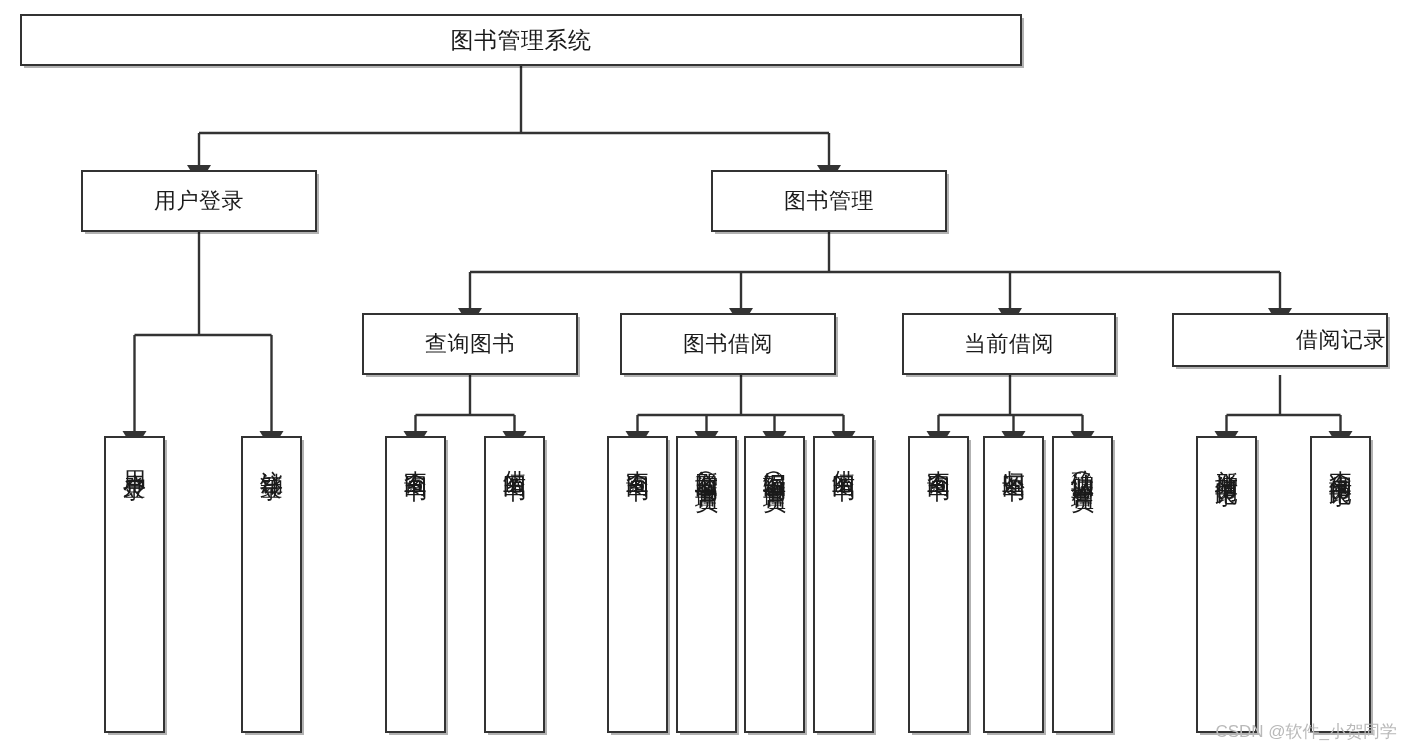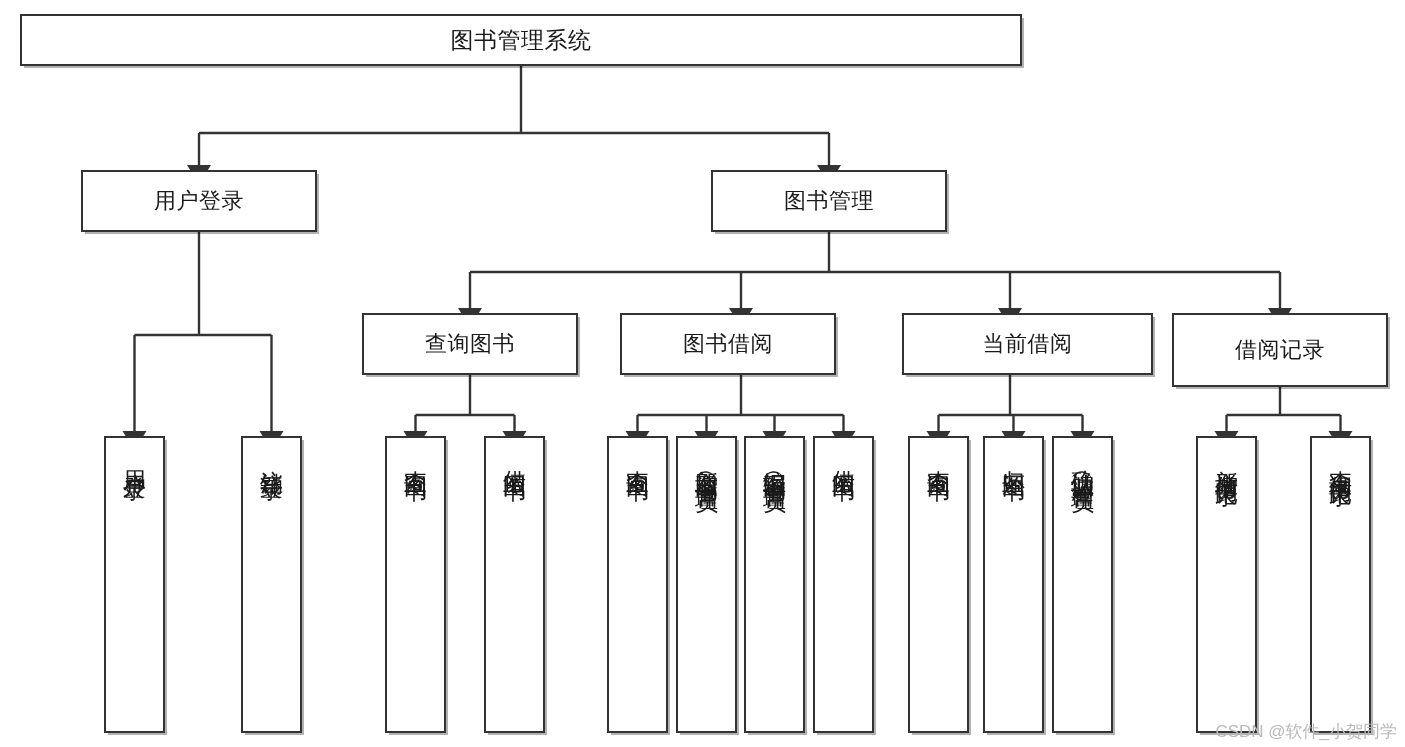--- a/index.html
+++ b/index.html
@@ -130,24 +130,24 @@
       </div>
       <div class="node h" style="left: 711px; top: 170px; width: 236px; height: 62px;">
         <span class="lbl">图书管理</span>
       </div>
       <div class="node h" style="left: 362px; top: 313px; width: 216px; height: 62px;">
         <span class="lbl">查询图书</span>
       </div>
       <div class="node h" style="left: 620px; top: 313px; width: 216px; height: 62px;">
         <span class="lbl">图书借阅</span>
       </div>
-      <div class="node h" style="left: 902px; top: 313px; width: 251px; height: 62px; text-align: center;">
+      <div class="node h" style="left: 902px; top: 313px; width: 214px; height: 62px; text-align: center;">
         <span class="lbl">当前借阅</span>
       </div>
-      <div class="node h" style="left: 1172px; top: 313px; width: 216px; height: 74px;">
+      <div class="node h" style="left: 1172px; top: 313px; width: 216px; height: 54px; justify-content: flex-end;">
         <span class="lbl">借阅记录</span>
       </div>
       <div class="node v" style="left: 104px; top: 436px; width: 61px; height: 297px;">
         <span class="lbl">用户登录</span>
       </div>
       <div class="node v" style="left: 241px; top: 436px; width: 61px; height: 297px;">
         <span class="lbl">注销登录</span>
       </div>
       <div class="node v" style="left: 385px; top: 436px; width: 61px; height: 297px;">
         <span class="lbl">查询图书</span>

